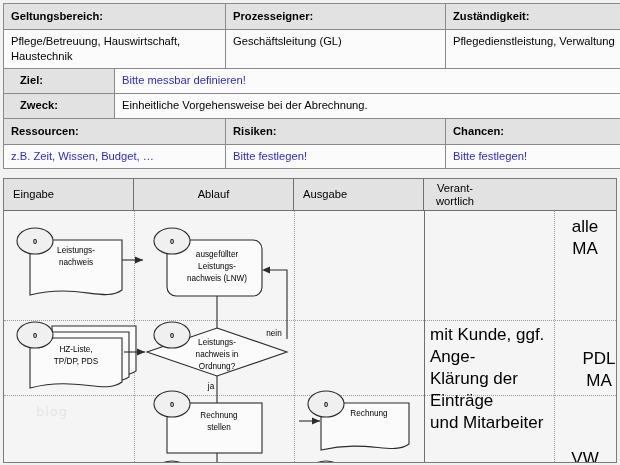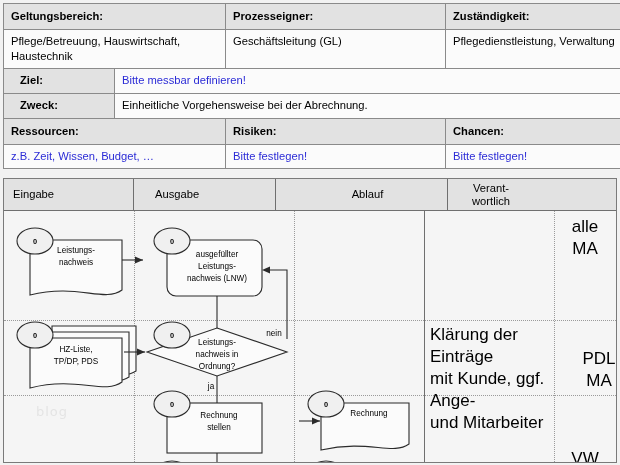--- a/index.html
+++ b/index.html
@@ -49,21 +49,20 @@
     border:1px solid #7a7a7a;
     background:#f5f5f5;
     box-sizing:border-box;
     overflow:hidden;
   }
   .flow-head{
     display:flex;height:32px;
     background:#e2e2e2;
     border-bottom:1px solid #6f6f6f;
     box-sizing:border-box;
-    gap:12px;
   }
   .flow-head .hcell{
     font-size:11.2px;line-height:1.16;
     display:flex;align-items:center;justify-content:center;
     text-align:center;
     border-right:1px solid #6f6f6f;
     box-sizing:border-box;
     padding:0 3px;
   }
   .flow-head .hcell.left{justify-content:flex-start;padding-left:9px;}
@@ -147,22 +146,22 @@
       <td class="c2 blue">Bitte festlegen!</td>
       <td class="c3 blue">Bitte festlegen!</td>
     </tr>
   </tbody>
     </table>
 
   <div class="flow-wrap">
 
     <div class="flow-head">
       <div class="hcell left w-eingabe">Eingabe</div>
+      <div class="hcell w-ablauf">Ablauf</div>
       <div class="hcell left w-ausgabe">Ausgabe</div>
-      <div class="hcell w-ablauf">Ablauf</div>
       <div class="hcell w-verant">
         <div>
           <div>Verant-</div>
           <div>wortlich</div>
         </div>
       </div>
     </div>
 
     <div class="flow-body">
 
@@ -183,22 +182,22 @@
         <div>MA</div>
       </div>
       <div class="cell-text" style="left:550px;top:189px;width:62px;margin-top:48px;">
         <div>VW</div>
         <div style="height:14px;">&nbsp;</div>
         <div>Prüfung</div>
         <div>GL</div>
       </div>
 
       <div class="cell-text remark" style="left:426px;top:113px;width:126px;">
+        <div>mit Kunde, ggf. Ange-</div>
         <div>Klärung der Einträge</div>
-        <div>mit Kunde, ggf. Ange-</div>
         <div>und Mitarbeiter</div>
       </div>
 
       <svg class="flow-svg" width="612" height="251" viewBox="0 0 612 251">
 
         <path class="shape" d="M26,29 L118,29 L118,79 C100,92 74,72 26,84 Z"></path>
         <ellipse class="shape2" cx="31" cy="30" rx="18" ry="13"></ellipse>
         <text class="num" x="31" y="33" text-anchor="middle">0</text>
         <text class="lbl" x="72" y="42" text-anchor="middle">Leistungs-</text>
         <text class="lbl" x="72" y="54" text-anchor="middle">nachweis</text>

